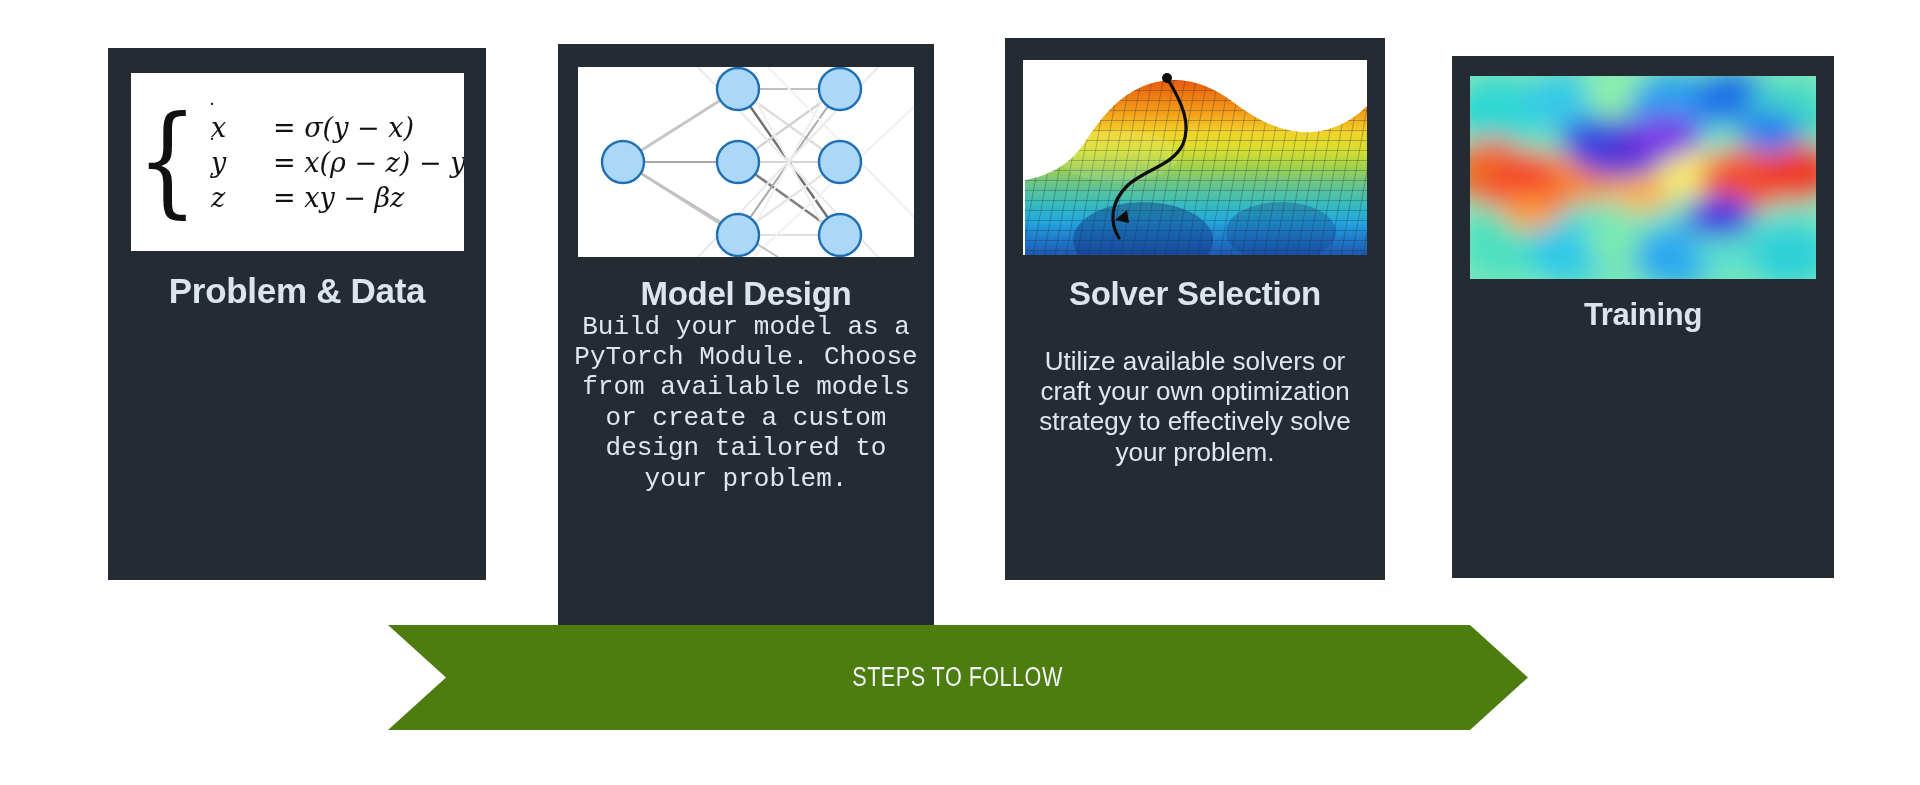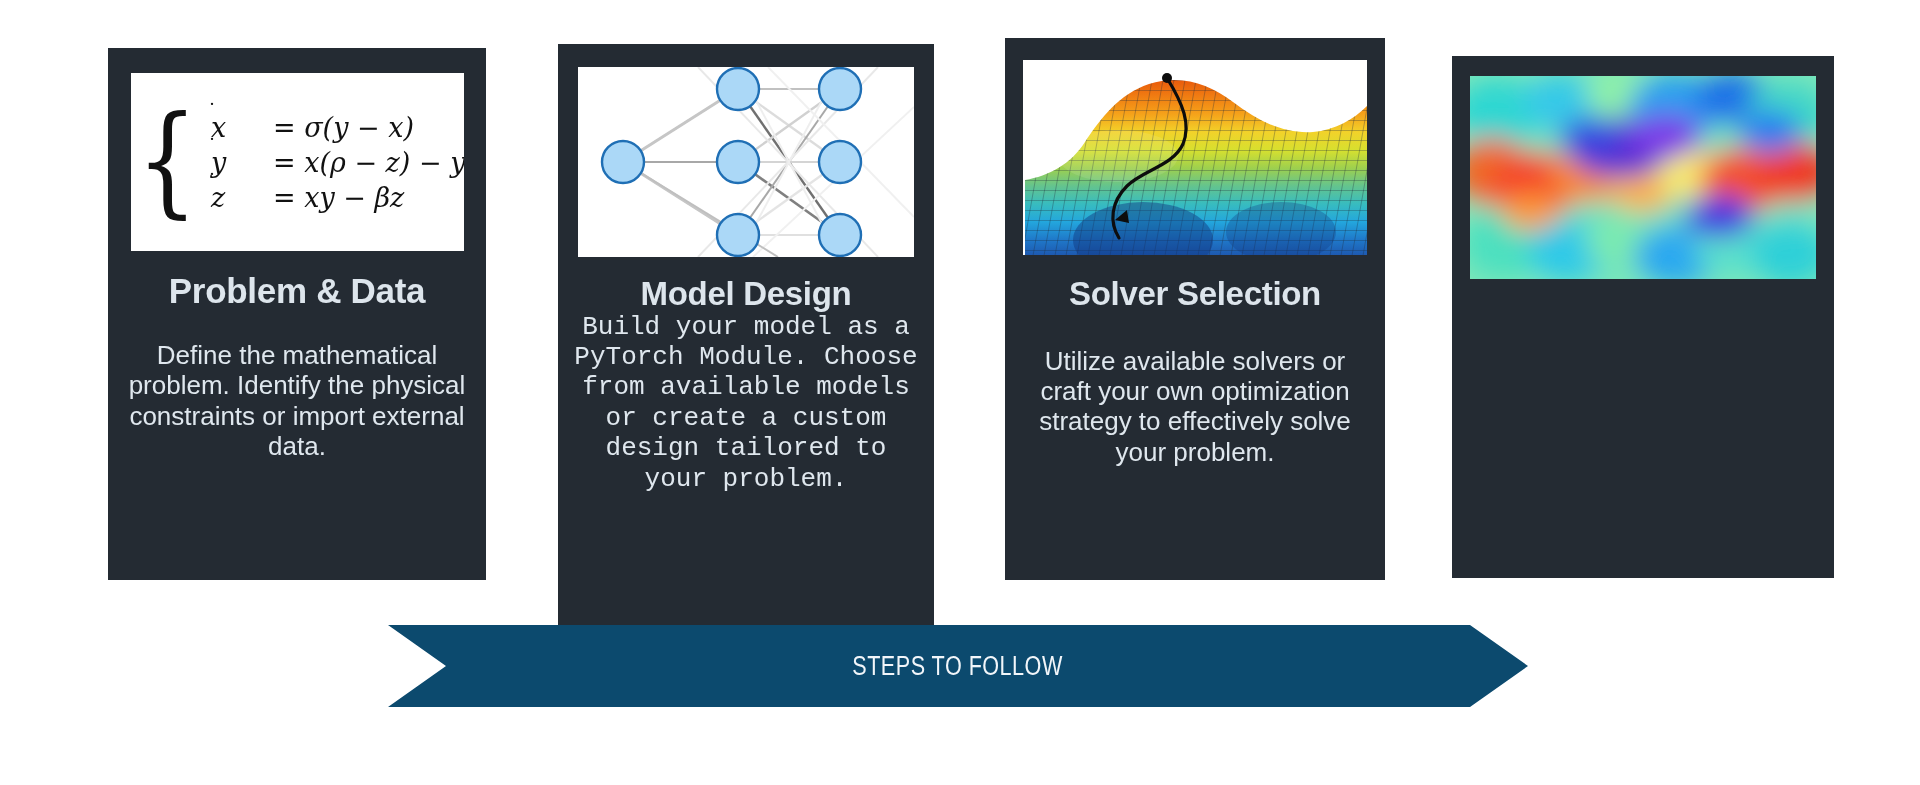--- a/index.html
+++ b/index.html
@@ -124,22 +124,22 @@
 
   
   .heat-svg { display: block; width: 100%; height: 100%; }
 
   
   #banner {
     position: absolute;
     left: 388px;
     top: 625px;
     width: 1140px;
-    height: 82px;
-    background: #0c4a6e;
+    height: 105px;
+    background: #4d7c0f;
     clip-path: polygon(0 0, calc(100% - 58px) 0, 100% 50%, calc(100% - 58px) 100%, 0 100%, 58px 50%);
     display: flex;
     align-items: center;
     justify-content: center;
   }
   #banner .banner-label {
     color: #f2f6fa;
     font-size: 27px;
     letter-spacing: 0.6px;
     font-weight: 400;
@@ -166,21 +166,20 @@
             <span class="eq-rhs"><span class="eq-op">=</span> x(ρ <span class="eq-op">−</span> z) <span class="eq-op">−</span> y</span>
           </div>
           <div class="eq-row">
             <span class="eq-lhs"><span class="eq-dot">̇</span>z</span>
             <span class="eq-rhs"><span class="eq-op">=</span> xy <span class="eq-op">−</span> βz</span>
           </div>
         </div>
       </div>
     </div>
     <div class="card-title">Problem &amp; Data</div>
-    <div class="card-body">Define the mathematical problem. Identify the physical constraints or import external data.</div>
   </div>
 
   <div class="card" id="card-2">
     <div class="card-figure">
       <svg class="nn-svg" viewBox="0 0 336 190" preserveAspectRatio="none">
         <g stroke="#9a9a9a" stroke-width="1.6" fill="none" opacity="0.85">
 
           <line x1="45" y1="95" x2="160" y2="22" stroke="#8c8c8c"></line>
           <line x1="45" y1="95" x2="160" y2="95" stroke="#777777"></line>
           <line x1="45" y1="95" x2="160" y2="168" stroke="#8c8c8c"></line>
@@ -307,19 +306,20 @@
           <ellipse cx="206" cy="180" rx="42" ry="30" fill="#2aa8f0"></ellipse>
           <ellipse cx="262" cy="170" rx="38" ry="28" fill="#5ae0cc"></ellipse>
           <ellipse cx="320" cy="178" rx="40" ry="32" fill="#2fd0d8"></ellipse>
 
           <ellipse cx="250" cy="140" rx="34" ry="22" fill="#4a3ae0"></ellipse>
           <ellipse cx="300" cy="56" rx="30" ry="22" fill="#2a7ef0"></ellipse>
           <ellipse cx="60" cy="136" rx="28" ry="18" fill="#fb9a3a"></ellipse>
         </g>
       </svg>
     </div>
+    <div class="card-title">Training</div>
   </div>
 
   <div id="banner">
     <span class="banner-label">STEPS TO FOLLOW</span>
   </div>
 
 </div>
 
 </body></html>

